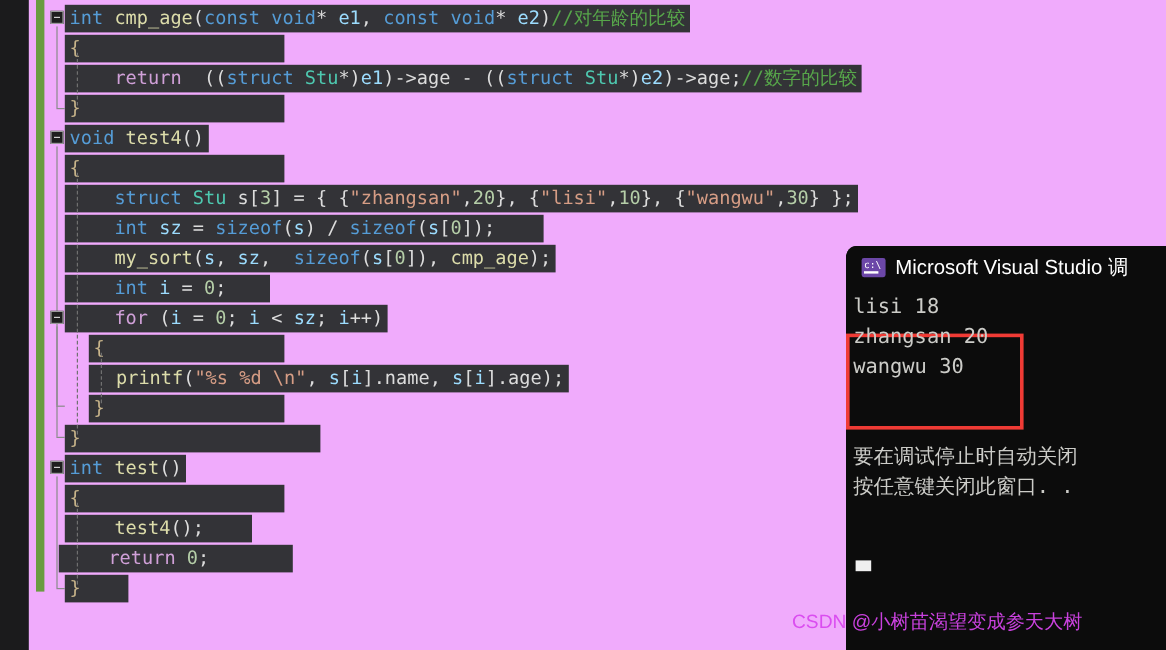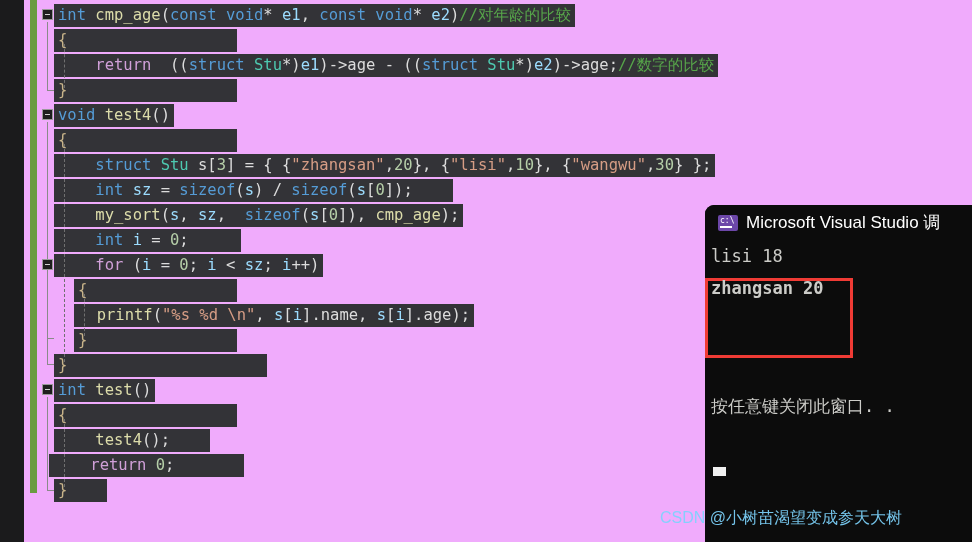--- a/index.html
+++ b/index.html
@@ -199,21 +199,21 @@
     left: 0; top: 0;
     width: 4px; height: 337px;
     background: #6d6d6d;
     opacity: .55;
   }
 
   
   #watermark {
     position: absolute;
     left: 660px; top: 508px;
-    color: #7dd3fc;
+    color: #d946ef;
     font-size: 16px;
     font-family: "Liberation Sans", sans-serif;
     white-space: nowrap;
     opacity: .92;
   }
 </style>
 </head>
 <body>
 
 <div id="screen">
@@ -225,21 +225,21 @@
     <div class="code-layer" id="code-layer">
         <div class="line" style="top: 3px; padding-left: 54px;"><span class="hl"><span class="kw">int </span><span class="fn">cmp_age</span><span class="punc">(</span><span class="kw">const </span><span class="kw">void</span><span class="punc">* </span><span class="var">e1</span><span class="punc">, </span><span class="kw">const </span><span class="kw">void</span><span class="punc">* </span><span class="var">e2</span><span class="punc">)</span><span class="cmt">//对年龄的比较</span></span></div>
         <div class="line" style="top: 28px; padding-left: 54px;"><span class="hl" style="padding-right: 170px;"><span class="brace">{</span></span></div>
         <div class="line" style="top: 53px; padding-left: 54px;"><span class="hl"><span class="pln">    </span><span class="kwc">return</span><span class="punc">  ((</span><span class="kw">struct </span><span class="typ">Stu</span><span class="punc">*)</span><span class="var">e1</span><span class="punc">)-&gt;</span><span class="pln">age</span><span class="punc"> - ((</span><span class="kw">struct </span><span class="typ">Stu</span><span class="punc">*)</span><span class="var">e2</span><span class="punc">)-&gt;</span><span class="pln">age;</span><span class="cmt">//数字的比较</span></span></div>
         <div class="line" style="top: 78px; padding-left: 54px;"><span class="hl" style="padding-right: 170px;"><span class="brace">}</span></span></div>
         <div class="line" style="top: 103px; padding-left: 54px;"><span class="hl"><span class="kw">void </span><span class="fn">test4</span><span class="punc">()</span></span></div>
         <div class="line" style="top: 128px; padding-left: 54px;"><span class="hl" style="padding-right: 170px;"><span class="brace">{</span></span></div>
         <div class="line" style="top: 153px; padding-left: 54px;"><span class="hl"><span class="pln">    </span><span class="kw">struct </span><span class="typ">Stu</span><span class="pln"> s[</span><span class="num">3</span><span class="punc">] = { {</span><span class="str">"zhangsan"</span><span class="punc">,</span><span class="num">20</span><span class="punc">}, {</span><span class="str">"lisi"</span><span class="punc">,</span><span class="num">10</span><span class="punc">}, {</span><span class="str">"wangwu"</span><span class="punc">,</span><span class="num">30</span><span class="punc">} };</span></span></div>
         <div class="line" style="top: 178px; padding-left: 54px;"><span class="hl" style="padding-right: 40px;"><span class="pln">    </span><span class="kw">int </span><span class="var">sz</span><span class="punc"> = </span><span class="kw">sizeof</span><span class="punc">(</span><span class="var">s</span><span class="punc">) / </span><span class="kw">sizeof</span><span class="punc">(</span><span class="var">s</span><span class="punc">[</span><span class="num">0</span><span class="punc">]);</span></span></div>
         <div class="line" style="top: 203px; padding-left: 54px;"><span class="hl"><span class="pln">    </span><span class="fn">my_sort</span><span class="punc">(</span><span class="var">s</span><span class="punc">, </span><span class="var">sz</span><span class="punc">,  </span><span class="kw">sizeof</span><span class="punc">(</span><span class="var">s</span><span class="punc">[</span><span class="num">0</span><span class="punc">]), </span><span class="fn">cmp_age</span><span class="punc">);</span></span></div>
-        <div class="line" style="top: 228px; padding-left: 54px;"><span class="hl" style="padding-right: 52px;"><span class="pln">    </span><span class="kw">int </span><span class="var">i</span><span class="punc"> = </span><span class="num">0</span><span class="punc">;</span></span></div>
+        <div class="line" style="top: 228px; padding-left: 54px;"><span class="hl" style="padding-right: 36px;"><span class="pln">    </span><span class="kw">int </span><span class="var">i</span><span class="punc"> = </span><span class="num">0</span><span class="punc">;</span></span></div>
         <div class="line" style="top: 253px; padding-left: 54px;"><span class="hl"><span class="pln">    </span><span class="kwc">for</span><span class="punc"> (</span><span class="var">i</span><span class="punc"> = </span><span class="num">0</span><span class="punc">; </span><span class="var">i</span><span class="punc"> &lt; </span><span class="var">sz</span><span class="punc">; </span><span class="var">i</span><span class="punc">++)</span></span></div>
         <div class="line" style="top: 278px; padding-left: 74px;"><span class="hl" style="padding-right: 150px;"><span class="brace">{</span></span></div>
         <div class="line" style="top: 303px; padding-left: 74px;"><span class="hl"><span class="pln">  </span><span class="fn">printf</span><span class="punc">(</span><span class="str">"%s %d \n"</span><span class="punc">, </span><span class="var">s</span><span class="punc">[</span><span class="var">i</span><span class="punc">].</span><span class="pln">name</span><span class="punc">, </span><span class="var">s</span><span class="punc">[</span><span class="var">i</span><span class="punc">].</span><span class="pln">age</span><span class="punc">);</span></span></div>
         <div class="line" style="top: 328px; padding-left: 74px;"><span class="hl" style="padding-right: 150px;"><span class="brace">}</span></span></div>
         <div class="line" style="top: 353px; padding-left: 54px;"><span class="hl" style="padding-right: 200px;"><span class="brace">}</span></span></div>
         <div class="line" style="top: 378px; padding-left: 54px;"><span class="hl"><span class="kw">int </span><span class="fn">test</span><span class="punc">()</span></span></div>
         <div class="line" style="top: 403px; padding-left: 54px;"><span class="hl" style="padding-right: 170px;"><span class="brace">{</span></span></div>
         <div class="line" style="top: 428px; padding-left: 54px;"><span class="hl" style="padding-right: 40px;"><span class="pln">    </span><span class="fn">test4</span><span class="punc">();</span></span></div>
         <div class="line" style="top: 453px; padding-left: 49px;"><span class="hl" style="padding-right: 70px;"><span class="pln">    </span><span class="kwc">return</span><span class="pln"> </span><span class="num">0</span><span class="punc">;</span></span></div>
         <div class="line" style="top: 478px; padding-left: 54px;"><span class="hl" style="padding-right: 40px;"><span class="brace">}</span></span></div>
@@ -265,20 +265,22 @@
   <div id="console">
     <div class="con-edge"></div>
     <div class="con-titlebar">
       <div class="con-icon"></div>
       <div class="con-title">Microsoft Visual Studio 调</div>
     </div>
     <div class="con-body" id="console-body">
       <div class="red-box"></div>
       <div class="con-cursor"></div>
     <div class="con-line" style="top: 4px;">lisi 18</div>
-        <div class="con-line" style="top: 36px; font-weight: bold;">zhangsan 20</div>
+        <div class="con-line" style="top: 29px;">zhangsan 20</div>
+        <div class="con-line" style="top: 54px;">wangwu 30</div>
+        <div class="con-line" style="top: 129px;">要在调试停止时自动关闭</div>
         <div class="con-line" style="top: 154px;">按任意键关闭此窗口. .</div>
       </div>
   </div>
 
   <div id="watermark">CSDN @小树苗渴望变成参天大树</div>
 
 </div>
 
 </body></html>

